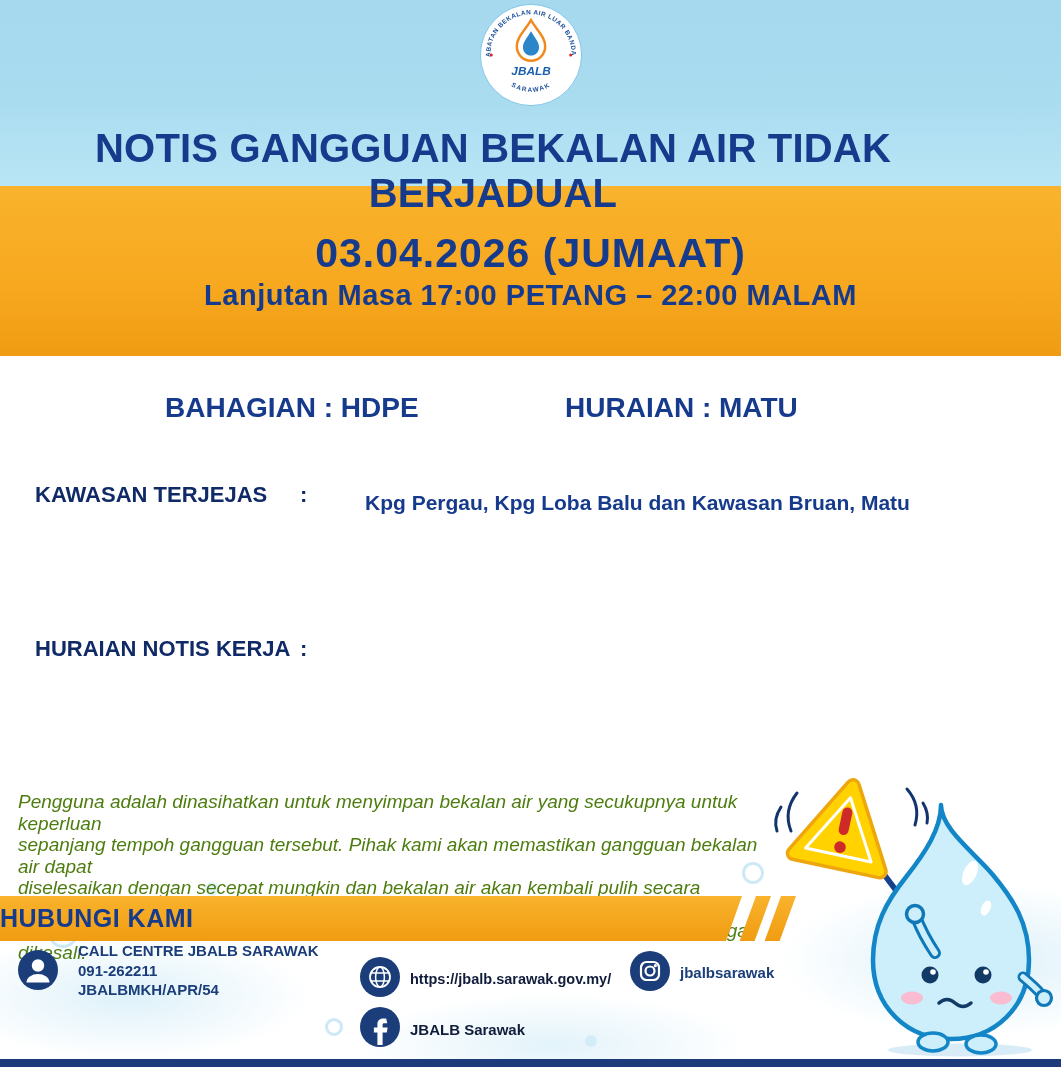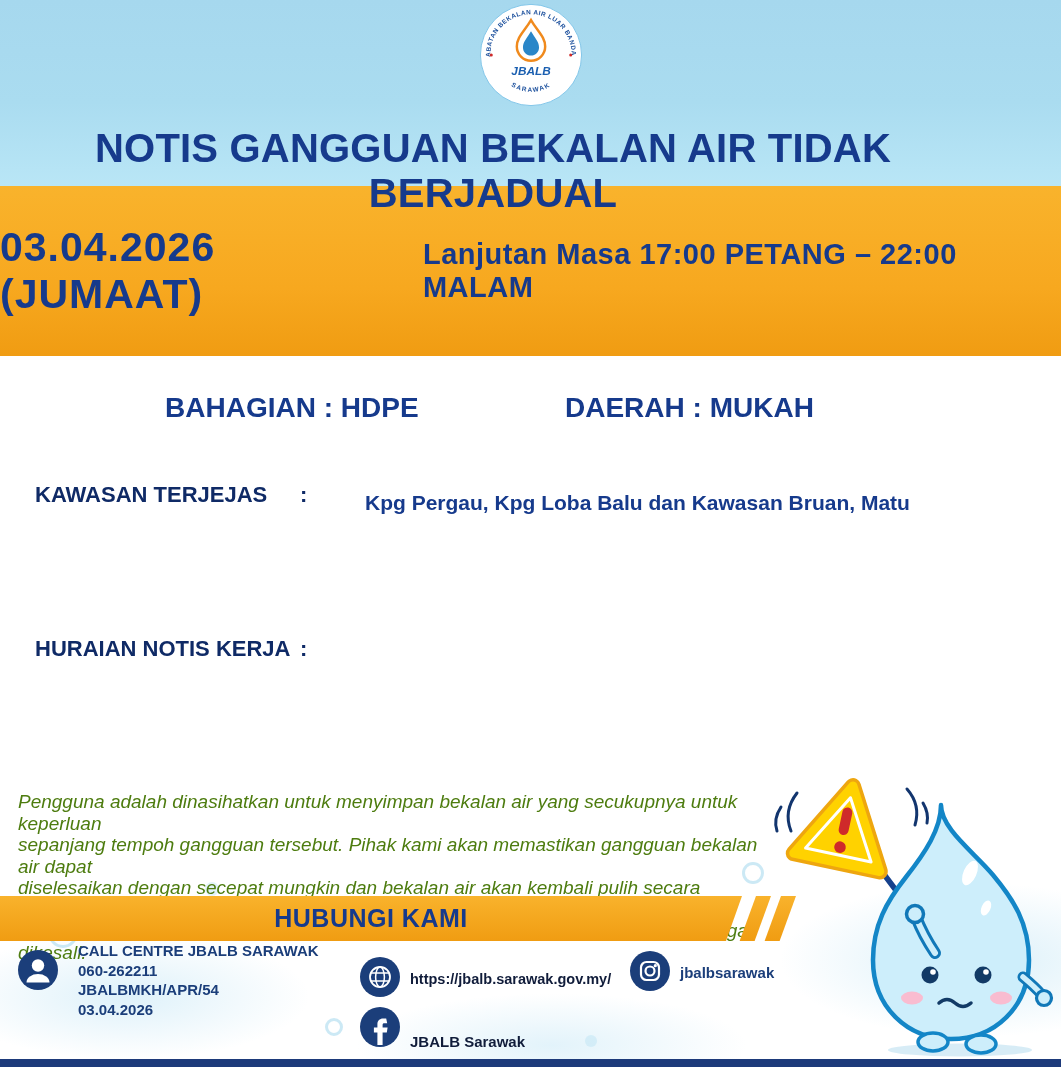--- a/index.html
+++ b/index.html
@@ -17,21 +17,21 @@
   
   .header-bg{position:absolute;left:0;top:0;width:1061px;height:186px;
     background:linear-gradient(180deg,#a6d8ee 0%,var(--light-blue,#aadcf0) 55%,#b9e6f6 100%);}
   .logo-wrap{position:absolute;left:50%;top:3px;transform:translateX(-50%);z-index:3;}
   .notice-title{position:absolute;left:0;top:126px;width:986px;text-align:center;
     font-size:40px;font-weight:800;color:var(--navy,#163a8c);letter-spacing:.2px;z-index:2;}
 
   
   .date-banner{position:absolute;left:0;top:186px;width:1061px;height:170px;
     background:linear-gradient(180deg,#f9b32c 0%,var(--orange,#f7a81f) 60%,#f09c12 100%);
-    display:flex;flex-direction:row;align-items:center;justify-content:center;gap:2px;z-index:1;}
+    display:flex;flex-direction:column;align-items:center;justify-content:center;gap:2px;z-index:1;}
   .date-line{font-size:41px;font-weight:800;color:var(--navy,#163a8c);letter-spacing:1px;}
   .time-line{font-size:29px;font-weight:800;color:var(--navy,#163a8c);letter-spacing:.5px;}
 
   
   .region{position:absolute;top:392px;font-size:28px;font-weight:800;color:var(--navy,#163a8c);z-index:2;}
   .region.bahagian{left:165px;}
   .region.daerah{left:565px;}
 
   
   .field-label{position:absolute;left:35px;font-size:22px;font-weight:800;color:var(--label-navy,#0f2a66);z-index:2;}
@@ -43,39 +43,39 @@
   .f2-value{top:620px;width:600px;line-height:51px;white-space:pre-line;}
 
   
   .advisory{position:absolute;left:18px;top:791px;width:762px;font-size:19px;font-style:italic;
     color:#4d7c0f;line-height:21.5px;white-space:pre-line;z-index:2;}
 
   
   .hubungi-banner{position:absolute;left:0;top:896px;width:742px;height:45px;
     background:linear-gradient(180deg,#f9b32c,#f09c12);
     clip-path:polygon(0 0,742px 0,726px 100%,0 100%);
-    display:flex;align-items:center;justify-content:center;z-index:2;}
+    display:flex;align-items:center;justify-content:flex-start;z-index:2;}
   .hubungi-banner span{font-size:25px;font-weight:800;color:var(--navy,#163a8c);letter-spacing:.5px;}
   .banner-stripe{position:absolute;top:896px;width:15px;height:45px;
     background:linear-gradient(180deg,#f9b32c,#f09c12);transform:skewX(-20deg);transform-origin:top left;z-index:2;}
   .stripe-1{left:756px;}
   .stripe-2{left:781px;}
 
   
   .contact-icon{position:absolute;width:40px;height:40px;z-index:3;}
   .icon-person{left:18px;top:950px;}
   .icon-globe{left:360px;top:957px;}
   .icon-instagram{left:630px;top:951px;}
   .icon-facebook{left:360px;top:1007px;}
   .callcentre-text{position:absolute;left:78px;top:941px;z-index:3;}
   .callcentre-text div{font-size:15px;font-weight:800;color:var(--icon-navy,#1b3e7a);line-height:19.5px;}
   .contact-text{position:absolute;font-size:15px;font-weight:800;color:#101c3a;z-index:3;}
   .website-text{left:410px;top:971px;font-size:14.5px;}
   .instagram-text{left:680px;top:964px;color:var(--icon-navy,#1b3e7a);}
-  .facebook-text{left:410px;top:1021px;margin-top:12px;}
+  .facebook-text{left:410px;top:1021px;}
 
   
   .water-bg{position:absolute;left:0;top:878px;width:1061px;height:182px;z-index:0;pointer-events:none;
     background:
       radial-gradient(ellipse 260px 90px at 12% 65%,rgba(160,215,240,.35),transparent 70%),
       radial-gradient(ellipse 300px 80px at 52% 92%,rgba(160,215,240,.30),transparent 65%),
       radial-gradient(ellipse 280px 110px at 92% 45%,rgba(160,215,240,.38),transparent 70%);}
   .bubble{position:absolute;border-radius:50%;z-index:1;pointer-events:none;}
   .bubble.ring{border:3px solid rgba(143,207,233,.45);background:transparent;}
   .bubble.fill{background:rgba(173,221,240,.35);}
@@ -120,21 +120,21 @@
   </div>
 
   <h1 class="notice-title">NOTIS GANGGUAN BEKALAN AIR TIDAK BERJADUAL</h1>
 
   <div class="date-banner">
     <div class="date-line">03.04.2026 (JUMAAT)</div>
     <div class="time-line">Lanjutan Masa 17:00 PETANG – 22:00 MALAM</div>
   </div>
 
   <div class="region bahagian">BAHAGIAN : HDPE</div>
-  <div class="region daerah">DAERAH : MUKAH</div>
+  <div class="region daerah">HURAIAN : MATU</div>
 
   <div class="field-label f1-label">KAWASAN TERJEJAS</div>
   <div class="field-colon f1-colon">:</div>
   <div class="field-value f1-value">Kpg Pergau, Kpg Loba Balu dan Kawasan Bruan, Matu</div>
 
   <div class="field-label f2-label">HURAIAN NOTIS KERJA</div>
   <div class="field-colon f2-colon">:</div>
 
   <div class="advisory">Pengguna adalah dinasihatkan untuk menyimpan bekalan air yang secukupnya untuk keperluan
 sepanjang tempoh gangguan tersebut. Pihak kami akan memastikan gangguan bekalan air dapat
@@ -157,23 +157,22 @@
 
   <div class="contact-icon icon-person">
     <svg viewBox="0 0 40 40" width="40" height="40">
       <circle cx="20" cy="20" r="20" fill="#1b3e7a"></circle>
       <circle cx="20" cy="15.5" r="6.2" fill="#ffffff"></circle>
       <path d="M8.5,32.5 a11.5,8.5 0 0 1 23,0 Z" fill="#ffffff"></path>
     </svg>
   </div>
   <div class="callcentre-text">
     <div>CALL CENTRE JBALB SARAWAK</div>
-    <div>060-262211</div>
+    <div>091-262211</div>
     <div>JBALBMKH/APR/54</div>
-    <div>03.04.2026</div>
   </div>
 
   <div class="contact-icon icon-globe">
     <svg viewBox="0 0 40 40" width="40" height="40">
       <circle cx="20" cy="20" r="20" fill="#1b3e7a"></circle>
       <circle cx="20" cy="20" r="10" fill="none" stroke="#ffffff" stroke-width="1.8"></circle>
       <ellipse cx="20" cy="20" rx="4.4" ry="10" fill="none" stroke="#ffffff" stroke-width="1.5"></ellipse>
       <line x1="10.8" y1="16" x2="29.2" y2="16" stroke="#ffffff" stroke-width="1.5"></line>
       <line x1="10.8" y1="24" x2="29.2" y2="24" stroke="#ffffff" stroke-width="1.5"></line>
     </svg>

